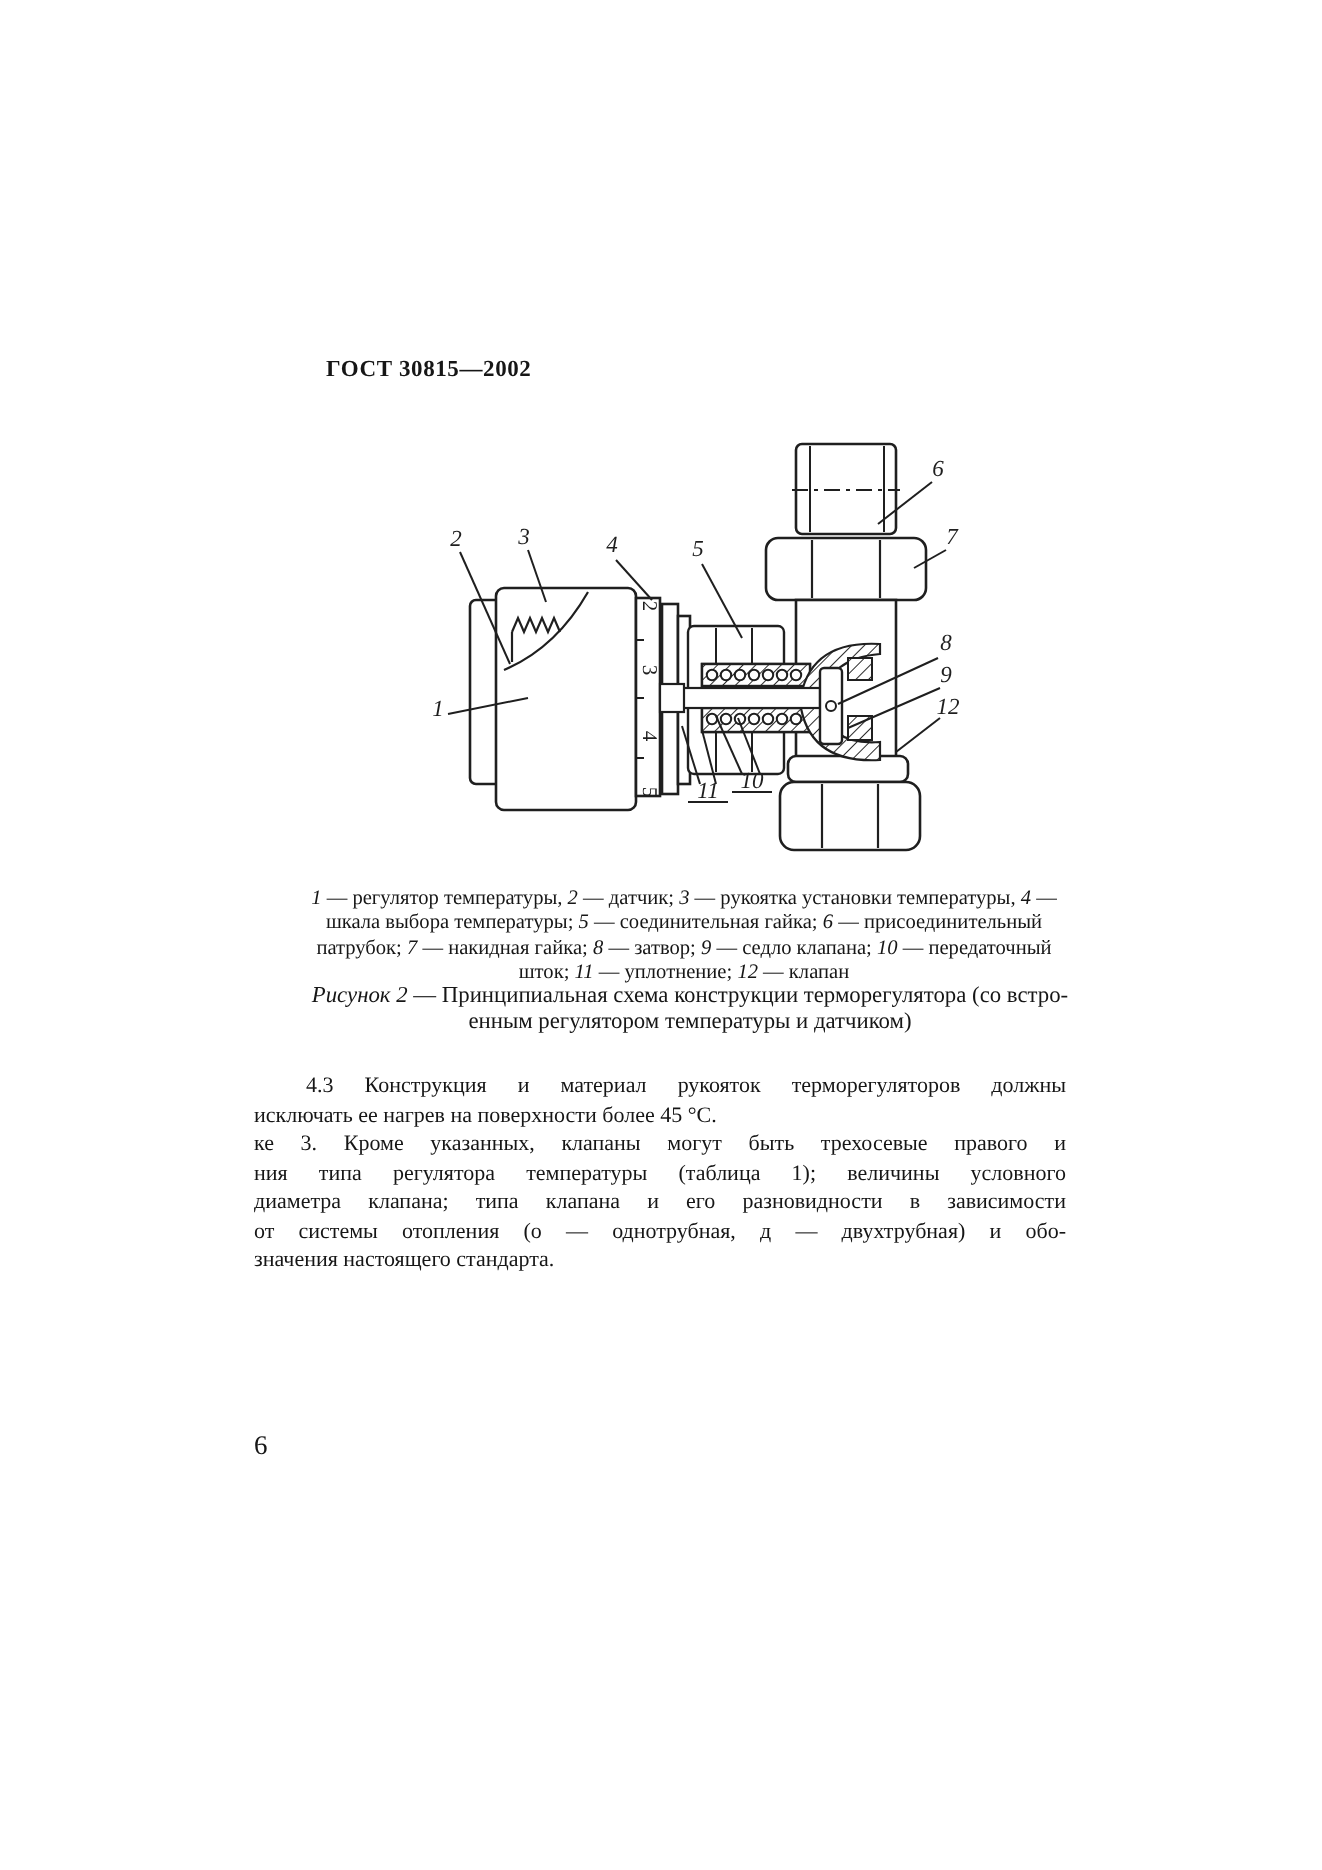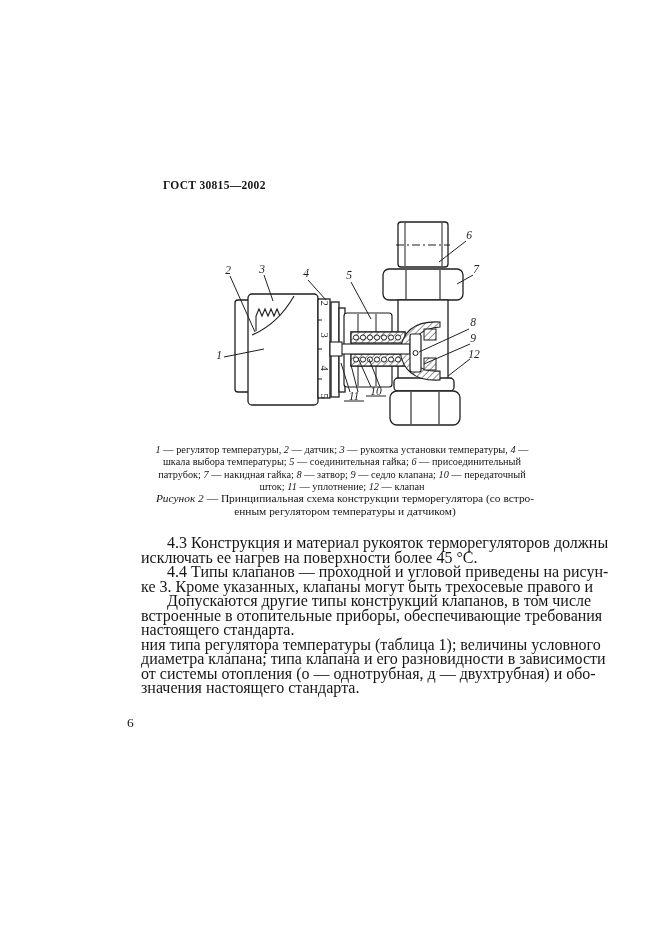--- a/index.html
+++ b/index.html
@@ -6,21 +6,21 @@
   .page{position:relative;width:661px;height:935px;background:#ffffff;overflow:hidden;
         font-family:"Liberation Serif","DejaVu Serif",serif;color:#161616;}
   .header{position:absolute;left:163px;top:179px;font-weight:bold;font-size:11.5px;letter-spacing:.3px;}
   .fig{position:absolute;left:152px;top:208px;width:380px;height:240px;}
   .legend{position:absolute;left:150px;top:444px;width:384px;text-align:center;
           font-size:10.3px;line-height:12.3px;}
   .legend i{font-style:italic;}
   .caption{position:absolute;left:135px;top:492px;width:420px;text-align:center;
            font-size:11.4px;line-height:13px;}
   .cap-label{font-weight:normal;font-style:italic;}
-  .bodytext{position:absolute;left:141px;top:536px;width:410px;font-size:16px;line-height:14.5px;}
+  .bodytext{position:absolute;left:127px;top:536px;width:410px;font-size:11px;line-height:14.5px;}
   .para{margin:0;}
   .line{display:block;white-space:nowrap;width:406px;text-align:justify;text-align-last:justify;}
   .line.last{text-align-last:left;}
   .line.ind{padding-left:26px;width:380px;}
   .pageno{position:absolute;left:127px;top:715px;font-size:13.5px;}
   svg text.callout{font-family:"Liberation Serif","DejaVu Serif",serif;font-style:italic;font-size:11.5px;fill:#1f1f1f;}
   svg text.scale-digit{font-family:"Liberation Serif","DejaVu Serif",serif;font-size:10.5px;fill:#1f1f1f;}
 </style>
 </head>
 <body>
@@ -152,27 +152,21 @@
     <span>— Принципиальная схема конструкции терморегулятора (со встро-</span><br>
     <span>енным регулятором температуры и датчиком)</span>
   </div>
 
   <div class="bodytext">
       <p class="para">
         <span class="line ind">4.3 Конструкция и материал рукояток терморегуляторов должны</span>
         <span class="line last">исключать ее нагрев на поверхности более 45 °С.</span>
       </p>
       <p class="para">
-        <span class="line ind">4.4 Типы клапанов — проходной и угловой приведены на рисун-</span>
         <span class="line">ке 3. Кроме указанных, клапаны могут быть трехосевые правого и</span>
-      </p>
-      <p class="para">
-        <span class="line ind">Допускаются другие типы конструкций клапанов, в том числе</span>
-        <span class="line">встроенные в отопительные приборы, обеспечивающие требования</span>
-        <span class="line last">настоящего стандарта.</span>
       </p>
       <p class="para">
         <span class="line">ния типа регулятора температуры (таблица 1); величины условного</span>
         <span class="line">диаметра клапана; типа клапана и его разновидности в зависимости</span>
         <span class="line">от системы отопления (о — однотрубная, д — двухтрубная) и обо-</span>
         <span class="line last">значения настоящего стандарта.</span>
       </p>
     </div>
 
   <div class="pageno">6</div>

